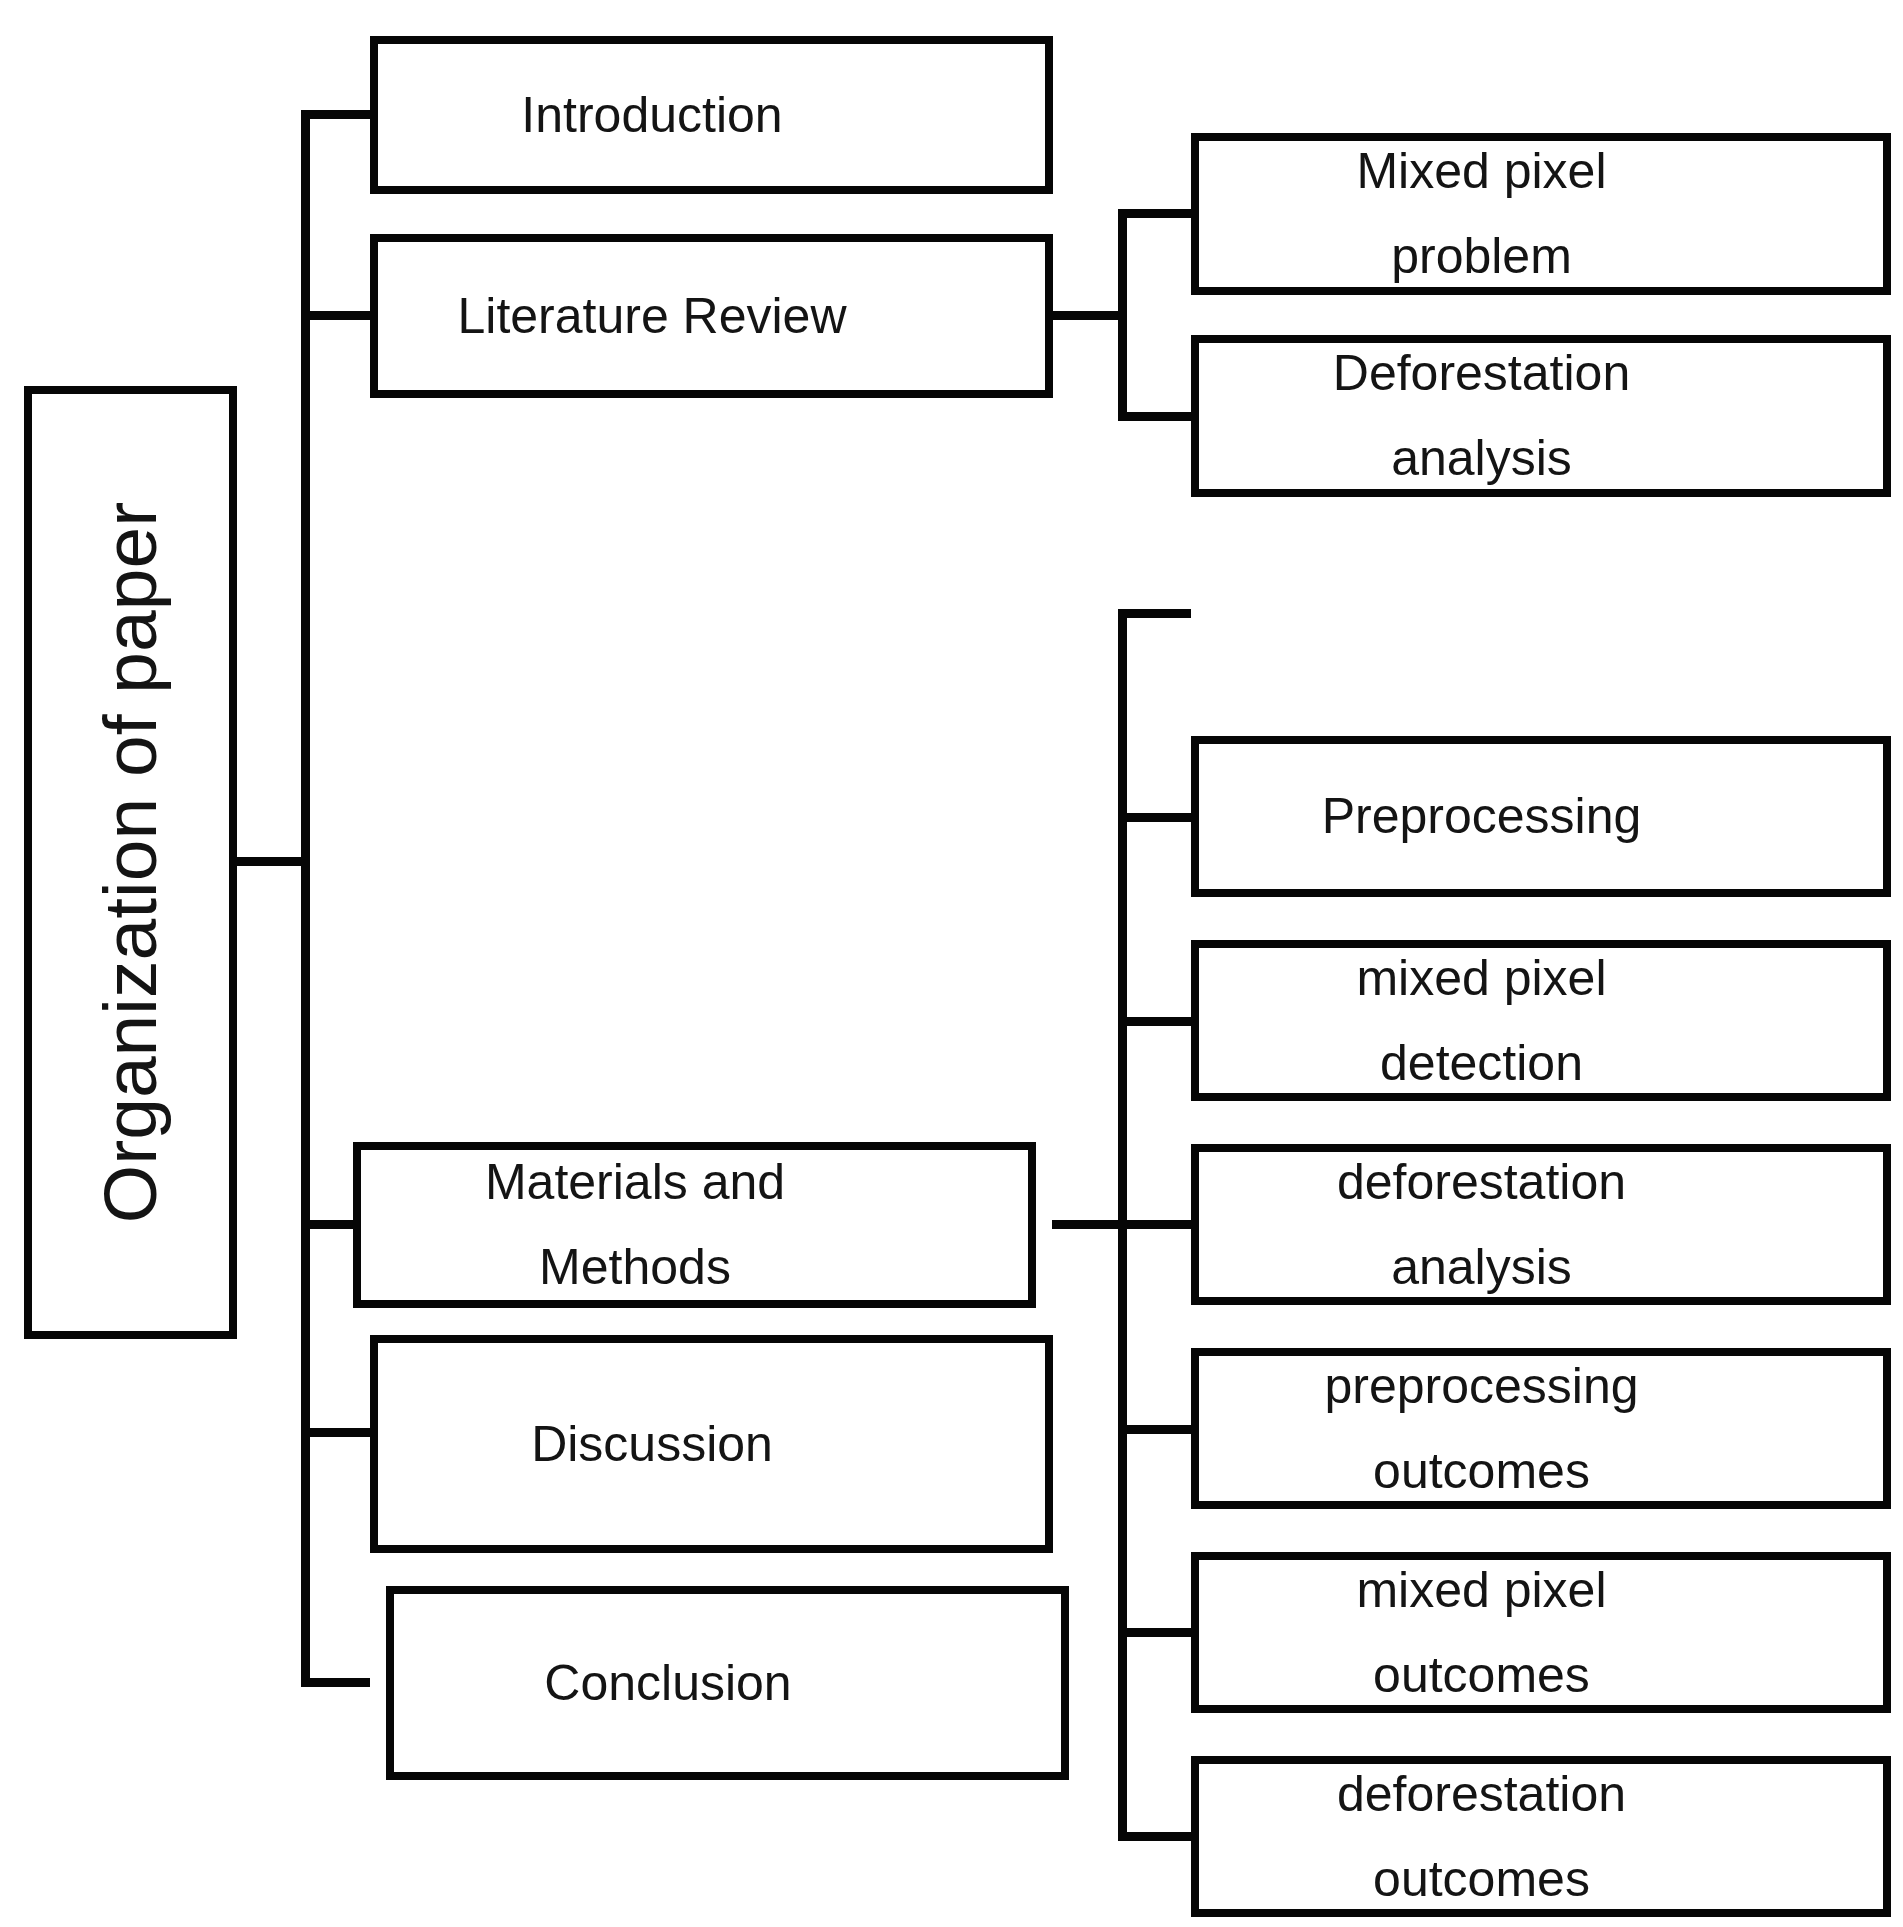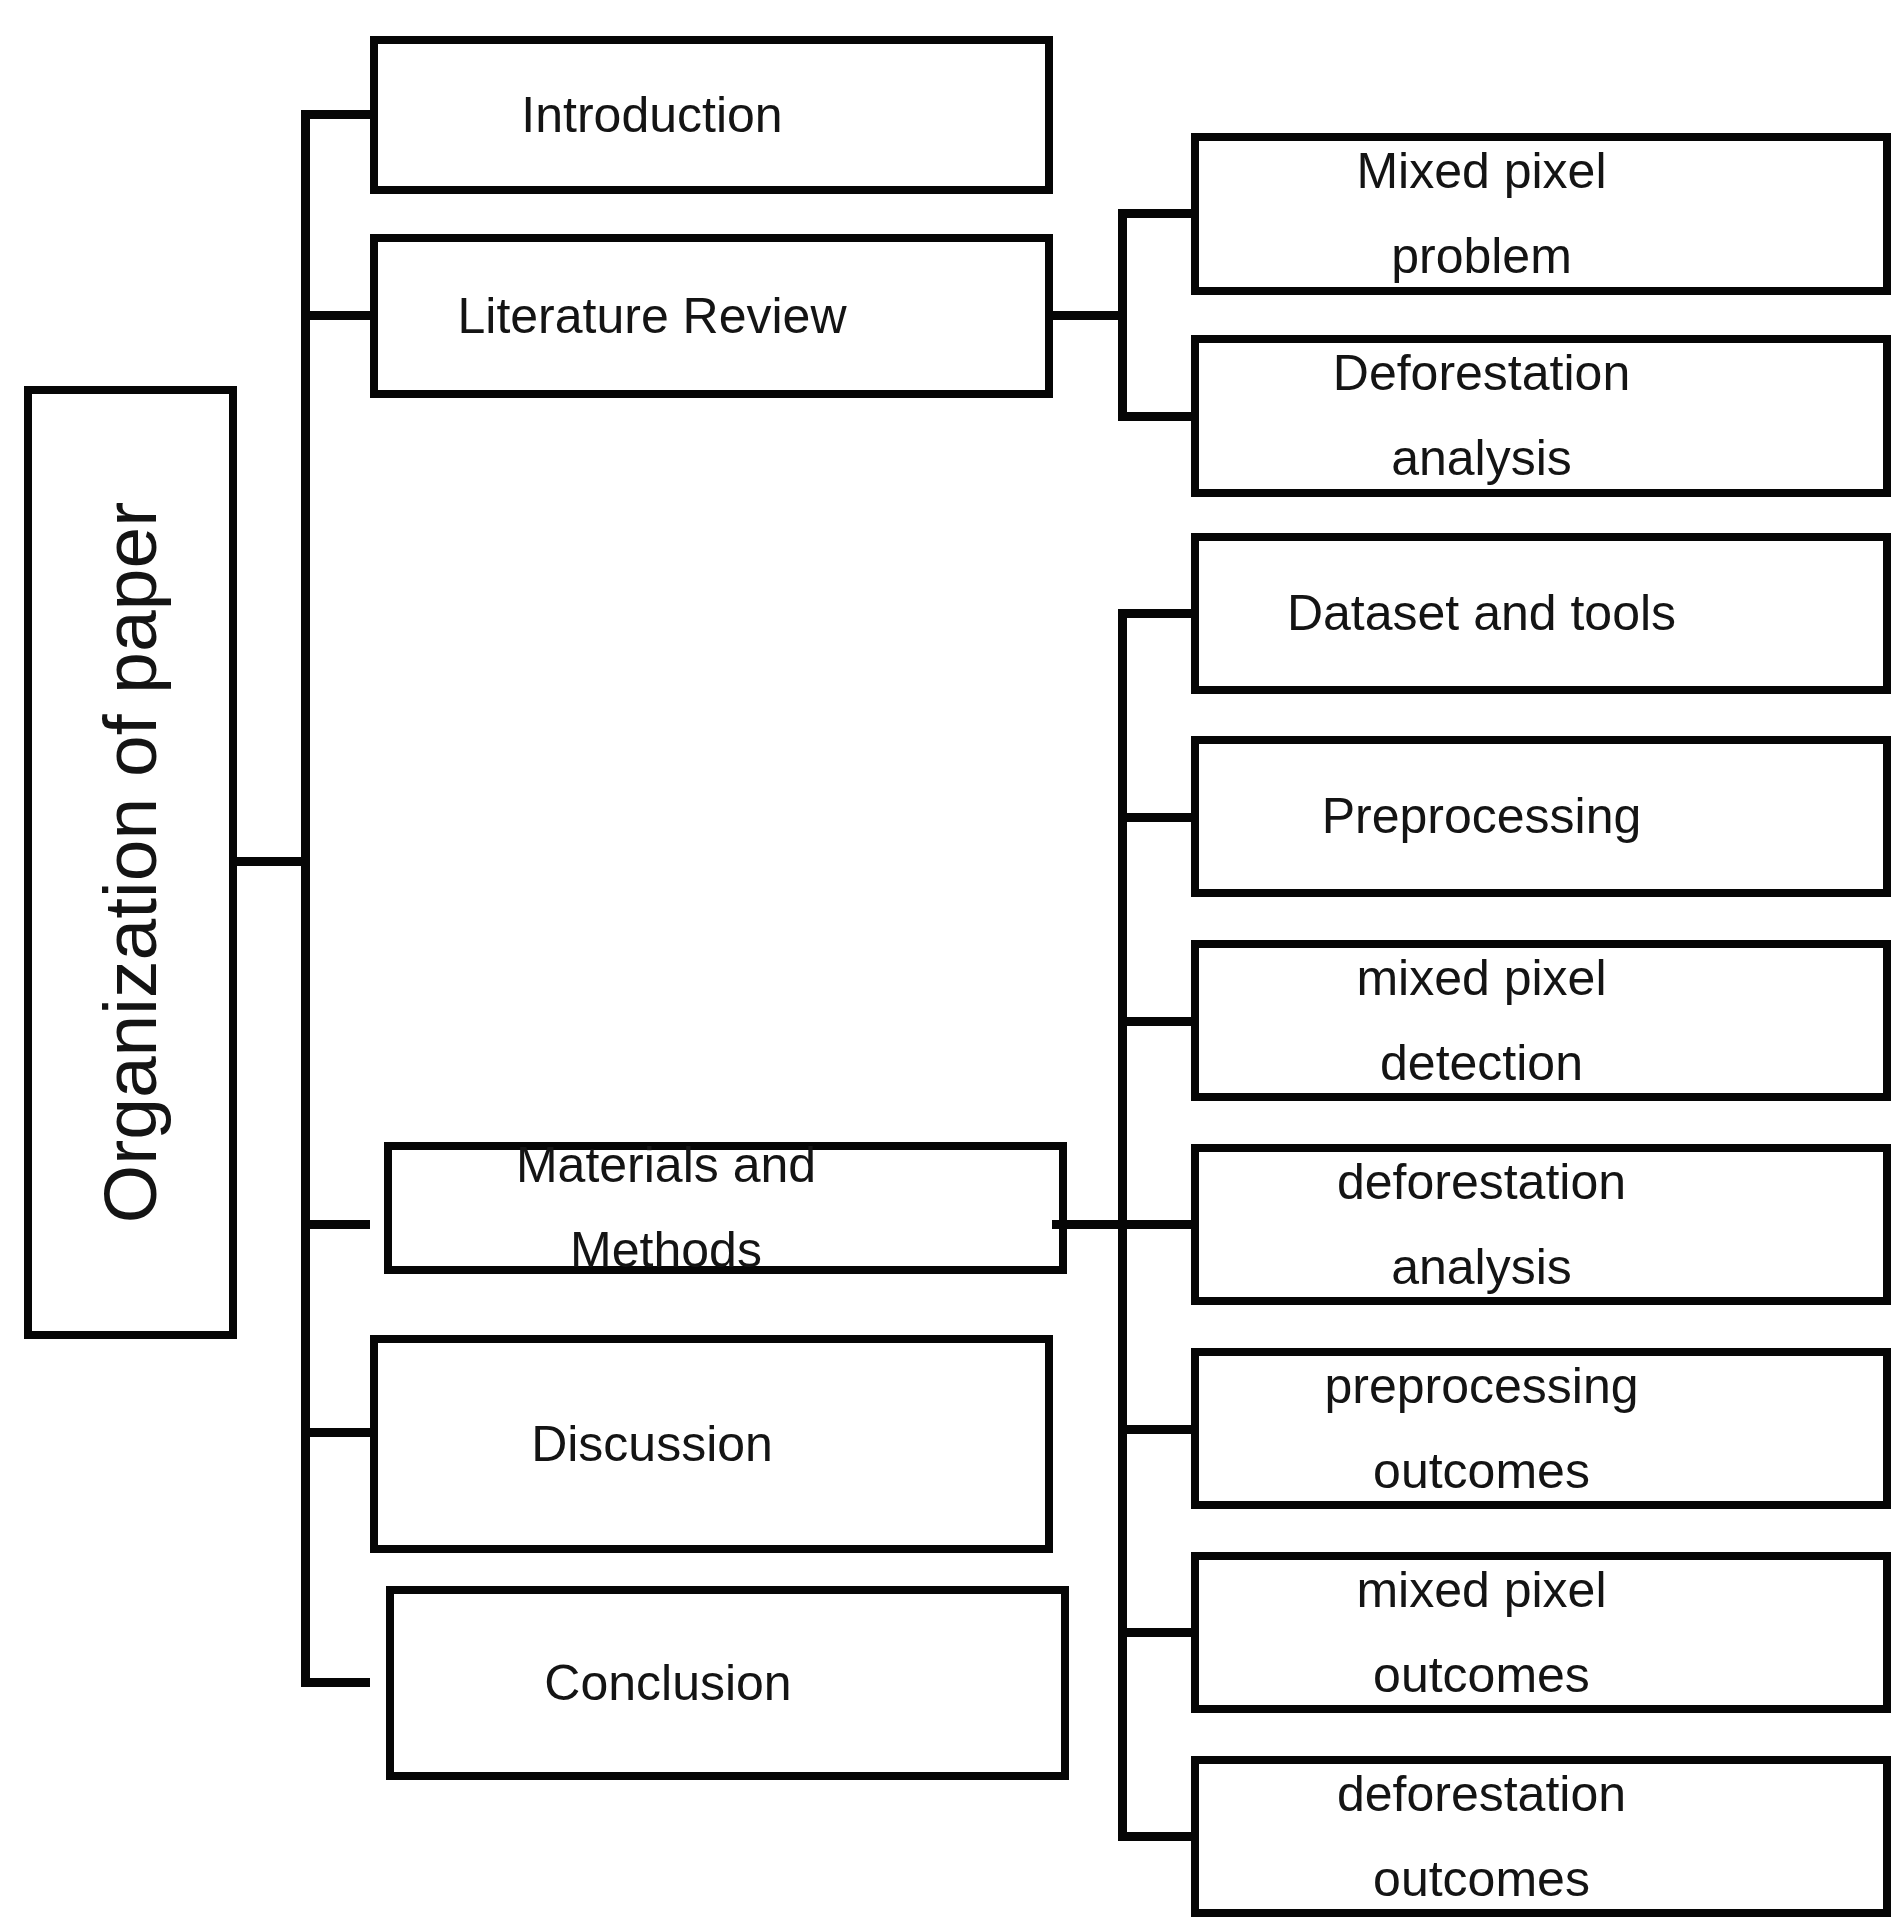--- a/index.html
+++ b/index.html
@@ -58,21 +58,21 @@
   <div class="conn" style="left:301px;top:1220px;width:69px;height:8.7px"></div>
   <div class="conn" style="left:301px;top:1428px;width:69px;height:8.7px"></div>
   <div class="conn" style="left:301px;top:1678px;width:69px;height:8.7px"></div>
 
   <div class="box" style="left:370px;top:36px;width:683px;height:158px">
     <span class="lbl l2">Introduction</span>
   </div>
   <div class="box" style="left:370px;top:234px;width:683px;height:164px">
     <span class="lbl l2">Literature Review</span>
   </div>
-  <div class="box" style="left:384px;top:1142px;width:683px;height:132px">
+  <div class="box" style="left:353px;top:1142px;width:683px;height:166px">
     <span class="lbl l2">Materials and
 Methods</span>
   </div>
   <div class="box" style="left:370px;top:1335px;width:683px;height:218px">
     <span class="lbl l2">Discussion</span>
   </div>
   <div class="box" style="left:386px;top:1586px;width:683px;height:194px">
     <span class="lbl l2">Conclusion</span>
   </div>
 
@@ -93,23 +93,20 @@
   <div class="conn" style="left:1052px;top:1220px;width:73px;height:8.7px"></div>
   <div class="conn" style="left:1118px;top:609px;width:8.7px;height:1232px"></div>
   <div class="conn" style="left:1118px;top:609px;width:73px;height:8.7px"></div>
   <div class="conn" style="left:1118px;top:813px;width:73px;height:8.7px"></div>
   <div class="conn" style="left:1118px;top:1017px;width:73px;height:8.7px"></div>
   <div class="conn" style="left:1118px;top:1220px;width:73px;height:8.7px"></div>
   <div class="conn" style="left:1118px;top:1425px;width:73px;height:8.7px"></div>
   <div class="conn" style="left:1118px;top:1628px;width:73px;height:8.7px"></div>
   <div class="conn" style="left:1118px;top:1832px;width:73px;height:8.7px"></div>
 
-  <div class="box" style="left:1191px;top:533px;width:700px;height:161px">
-    <span class="lbl l3">Dataset and tools</span>
-  </div>
   <div class="box" style="left:1191px;top:736px;width:700px;height:161px">
     <span class="lbl l3">Preprocessing</span>
   </div>
   <div class="box" style="left:1191px;top:940px;width:700px;height:161px">
     <span class="lbl l3">mixed pixel
 detection</span>
   </div>
   <div class="box" style="left:1191px;top:1144px;width:700px;height:161px">
     <span class="lbl l3">deforestation
 analysis</span>

